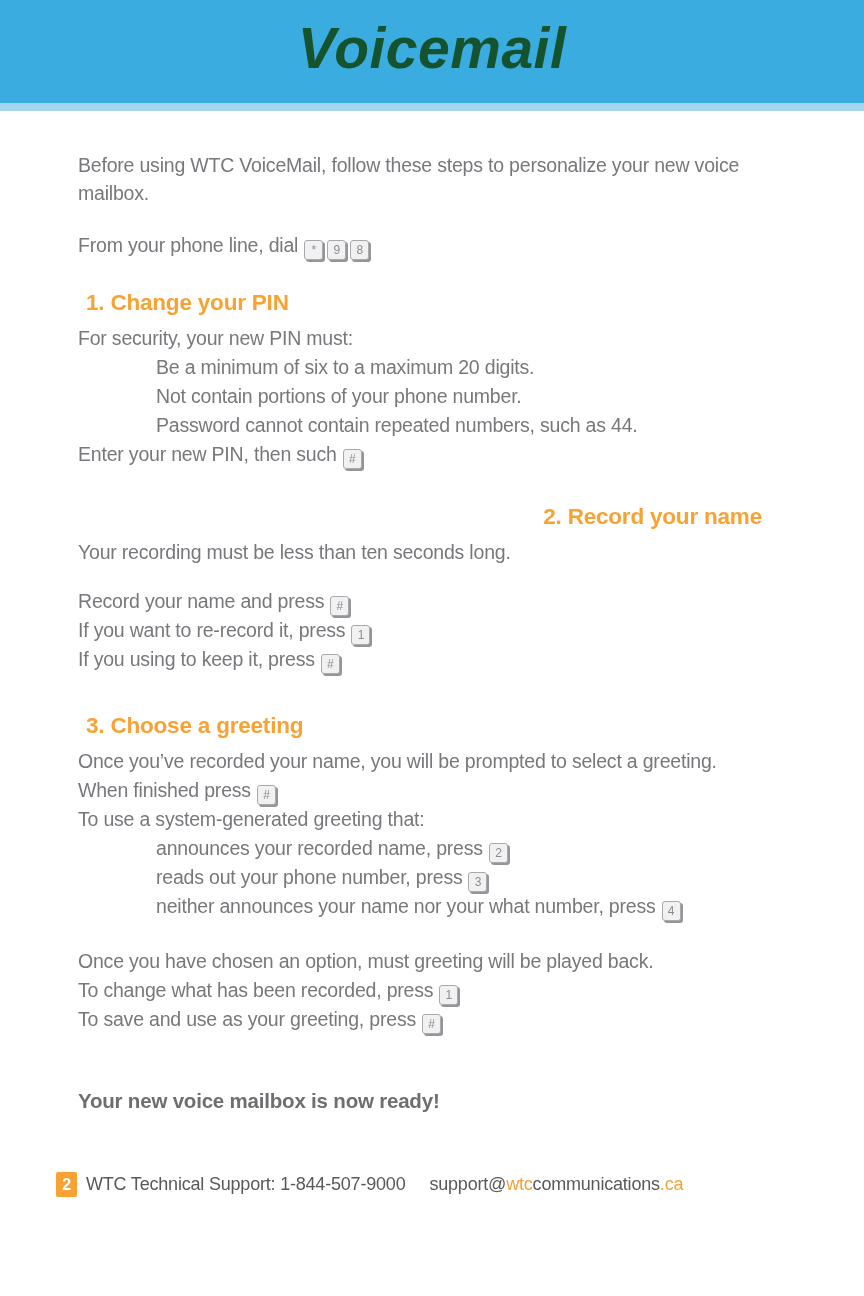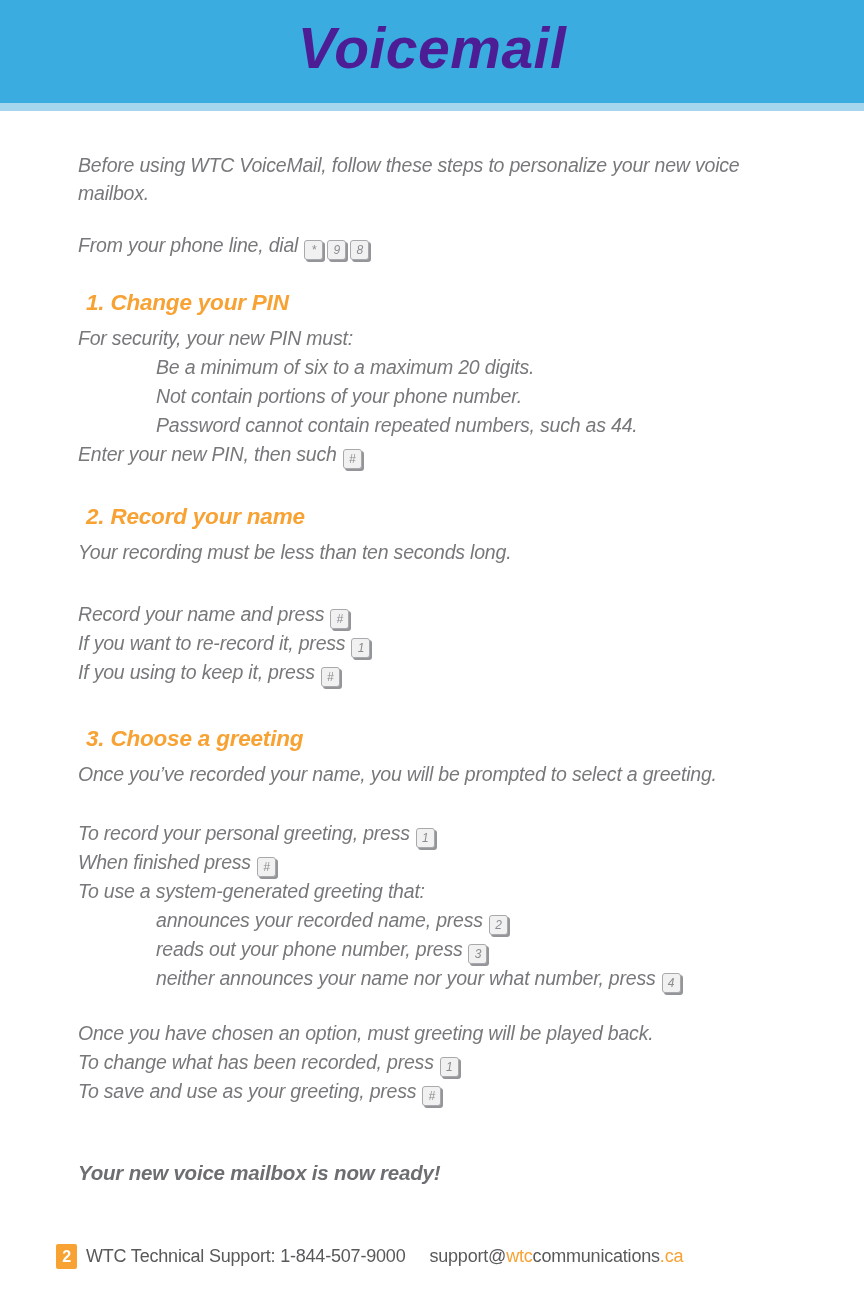--- a/index.html
+++ b/index.html
@@ -14,54 +14,53 @@
   }
   .header {
     height: 103px;
     background: #3BACDF;
     border-bottom: 8px solid #A6D5EE;
     display: flex;
     align-items: center;
     justify-content: center;
   }
   .title {
-    color: #4c1d95;
+    color: #14532d;
     font-size: 57px;
     font-weight: bold;
     font-style: italic;
     padding-bottom: 8px;
     letter-spacing: 0.5px;
   }
   .content {
     padding: 0 94px 0 78px;
     font-size: 19.5px;
     letter-spacing: -0.2px;
-    font-style: italic;
   }
   p { margin: 0; }
   .intro {
     margin-top: 40px;
     line-height: 28px;
     max-width: 665px;
   }
   .dial-line { margin-top: 24px; line-height: 28px; }
   .sec-heading {
     color: #F7A233;
     font-size: 22.5px;
     font-weight: bold;
     margin: 8px;
     line-height: 26px;
     letter-spacing: -0.2px;
   }
   .h1 { margin-top: 30px; }
-  .h2 { margin-top: 35px; }
+  .h2 { margin-top: 35px; text-align: right; }
   .h3 { margin-top: 39px; }
   .line { line-height: 29px; }
   .indent { padding-left: 78px; }
-  .gap-steps { margin-top: 33px; }
+  .gap-steps { margin-top: 20px; }
   .gap-steps3 { margin-top: 30px; }
   .gap-outro { margin-top: 26px; }
   .key {
     display: inline-block;
     box-sizing: border-box;
     min-width: 19px;
     height: 20px;
     padding: 0 3px;
     line-height: 18px;
     text-align: center;
@@ -131,21 +130,20 @@
     <p class="line"><span>Enter your new PIN, then such</span><span class="key">#</span></p>
 
     <h2 class="sec-heading h2">2. Record your name</h2>
     <p class="line">Your recording must be less than ten seconds long.</p>
     <p class="line gap-steps"><span>Record your name and press</span><span class="key">#</span></p>
     <p class="line"><span>If you want to re-record it, press</span><span class="key">1</span></p>
     <p class="line"><span>If you using to keep it, press</span><span class="key">#</span></p>
 
     <h2 class="sec-heading h3">3. Choose a greeting</h2>
     <p class="line">Once you’ve recorded your name, you will be prompted to select a greeting.</p>
-    <p class="line gap-steps3"><span>To record your personal greeting, press</span><span class="key">1</span></p>
     <p class="line"><span>When finished press</span><span class="key">#</span></p>
     <p class="line">To use a system-generated greeting that:</p>
     <p class="line indent"><span>announces your recorded name, press</span><span class="key">2</span></p>
     <p class="line indent"><span>reads out your phone number, press</span><span class="key">3</span></p>
     <p class="line indent"><span>neither announces your name nor your what number, press</span><span class="key">4</span></p>
     <p class="line gap-outro">Once you have chosen an option, must greeting will be played back.</p>
     <p class="line"><span>To change what has been recorded, press</span><span class="key">1</span></p>
     <p class="line"><span>To save and use as your greeting, press</span><span class="key">#</span></p>
 
     <p class="closing">Your new voice mailbox is now ready!</p>

